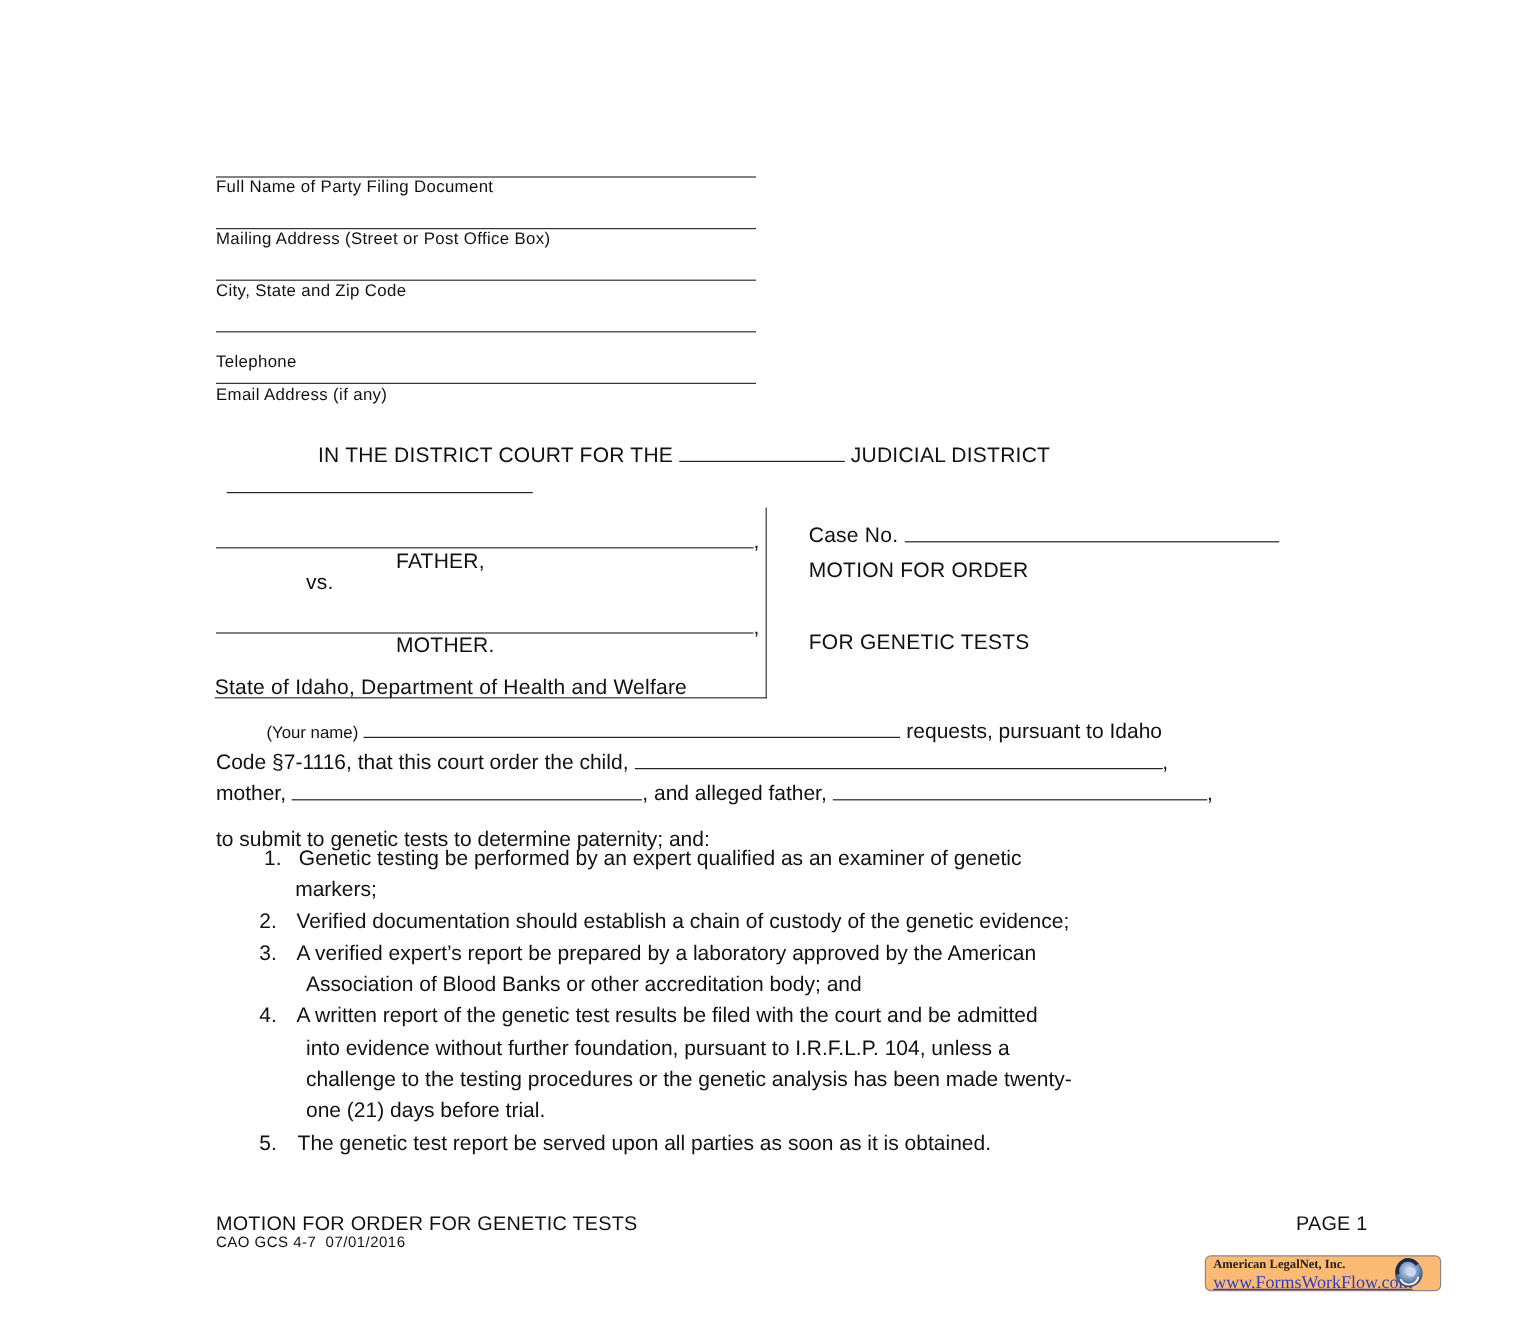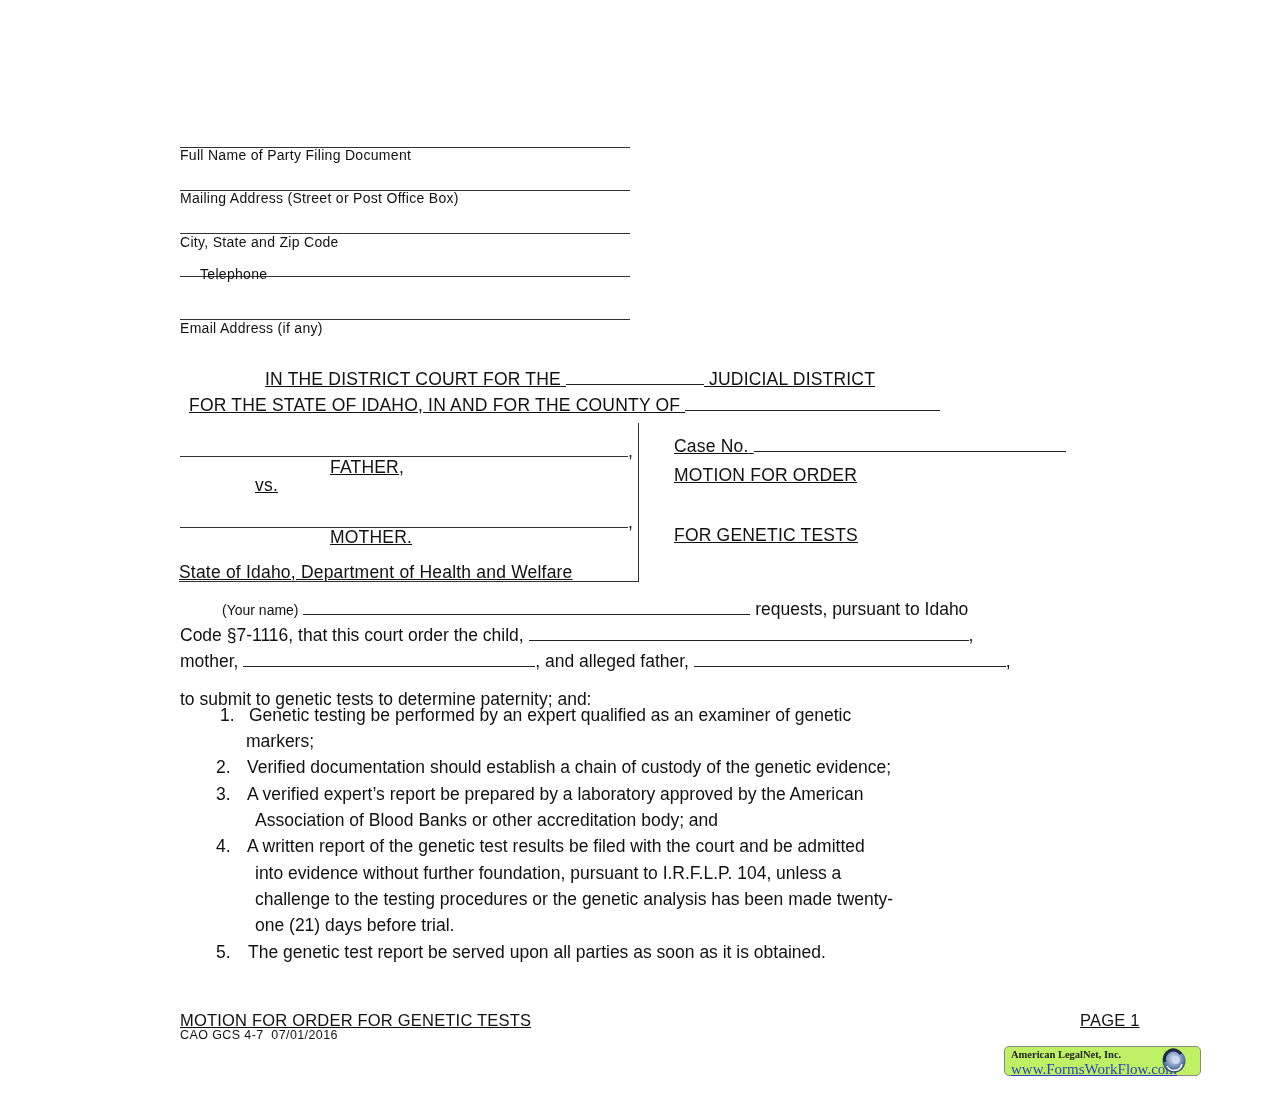--- a/index.html
+++ b/index.html
@@ -1,56 +1,55 @@
 <!DOCTYPE html>
 <html><head>
 <meta charset="utf-8">
 <style>
   html, body { margin: 0; padding: 0; background: #ffffff; }
   body { width: 1275px; height: 1100px; position: relative; overflow: hidden;
          font-family: "Liberation Sans", "DejaVu Sans", sans-serif; color: #111; }
   .abs { position: absolute; }
   .hline { position: absolute; height: 0; border-top: 1.5px solid #333; }
   .label-sm { font-size: 14px; letter-spacing: 0.3px; }
-  .caption { font-size: 17.5px; letter-spacing: 0.2px; white-space: nowrap; text-decoration: underline; }
+  .caption { font-size: 17.5px; letter-spacing: 0.2px; white-space: nowrap; }
   .body-text { font-size: 17.5px; white-space: nowrap; }
   .blank { display: inline-block; border-bottom: 1.3px solid #222; height: 14px; vertical-align: baseline; }
   .vline { position: absolute; width: 0; border-left: 1.5px solid #333; }
-  .logo-box { position: absolute; border: 1px solid #888; border-radius: 5px; background: #bef264; }
+  .logo-box { position: absolute; border: 1px solid #888; border-radius: 5px; background: #fdba74; }
   .logo-name { font-family: "Liberation Serif", "DejaVu Serif", serif; font-weight: bold; font-size: 10.5px; color: #222; }
   .logo-url { font-family: Liberation Serif, serif; font-size: 15px; color: #2a3fbf; text-decoration: underline; }
 </style>
 </head>
 <body>
 
 <div>
   <div class="hline" style="left:180px; top:147px; width:450px;"></div>
   <div class="abs label-sm" style="left:180px; top:147px;">Full Name of Party Filing Document</div>
 
   <div class="hline" style="left:180px; top:190px; width:450px;"></div>
   <div class="abs label-sm" style="left:180px; top:190px;">Mailing Address (Street or Post Office Box)</div>
 
   <div class="hline" style="left:180px; top:233px; width:450px;"></div>
   <div class="abs label-sm" style="left:180px; top:234px;">City, State and Zip Code</div>
 
   <div class="hline" style="left:180px; top:276px; width:450px;"></div>
-  <div class="abs label-sm" style="left:180px; top:266px;margin-left:20px;">Telephone</div>
+  <div class="abs label-sm" style="left:180px; top:293px;">Telephone</div>
 
   <div class="hline" style="left:180px; top:319px; width:450px;"></div>
   <div class="abs label-sm" style="left:180px; top:320px;">Email Address (if any)</div>
 </div>
 
 <div>
   <div class="abs caption" style="left:265px; top:369px;">
     <span>IN THE DISTRICT COURT FOR THE</span>
     <span class="blank" style="width:138px;"></span>
     <span>JUDICIAL DISTRICT</span>
   </div>
   <div class="abs caption" style="left:189px; top:395px;">
-    <span>FOR THE STATE OF IDAHO, IN AND FOR THE COUNTY OF</span>
     <span class="blank" style="width:255px;"></span>
   </div>
 </div>
 
 <div>
   <div class="hline" style="left:180px; top:456px; width:448px;"></div>
   <div class="abs body-text" style="left:628px; top:441px;">,</div>
   <div class="abs caption" style="left:330px; top:457px;">FATHER,</div>
   <div class="abs caption" style="left:255px; top:475px;">vs.</div>
 

